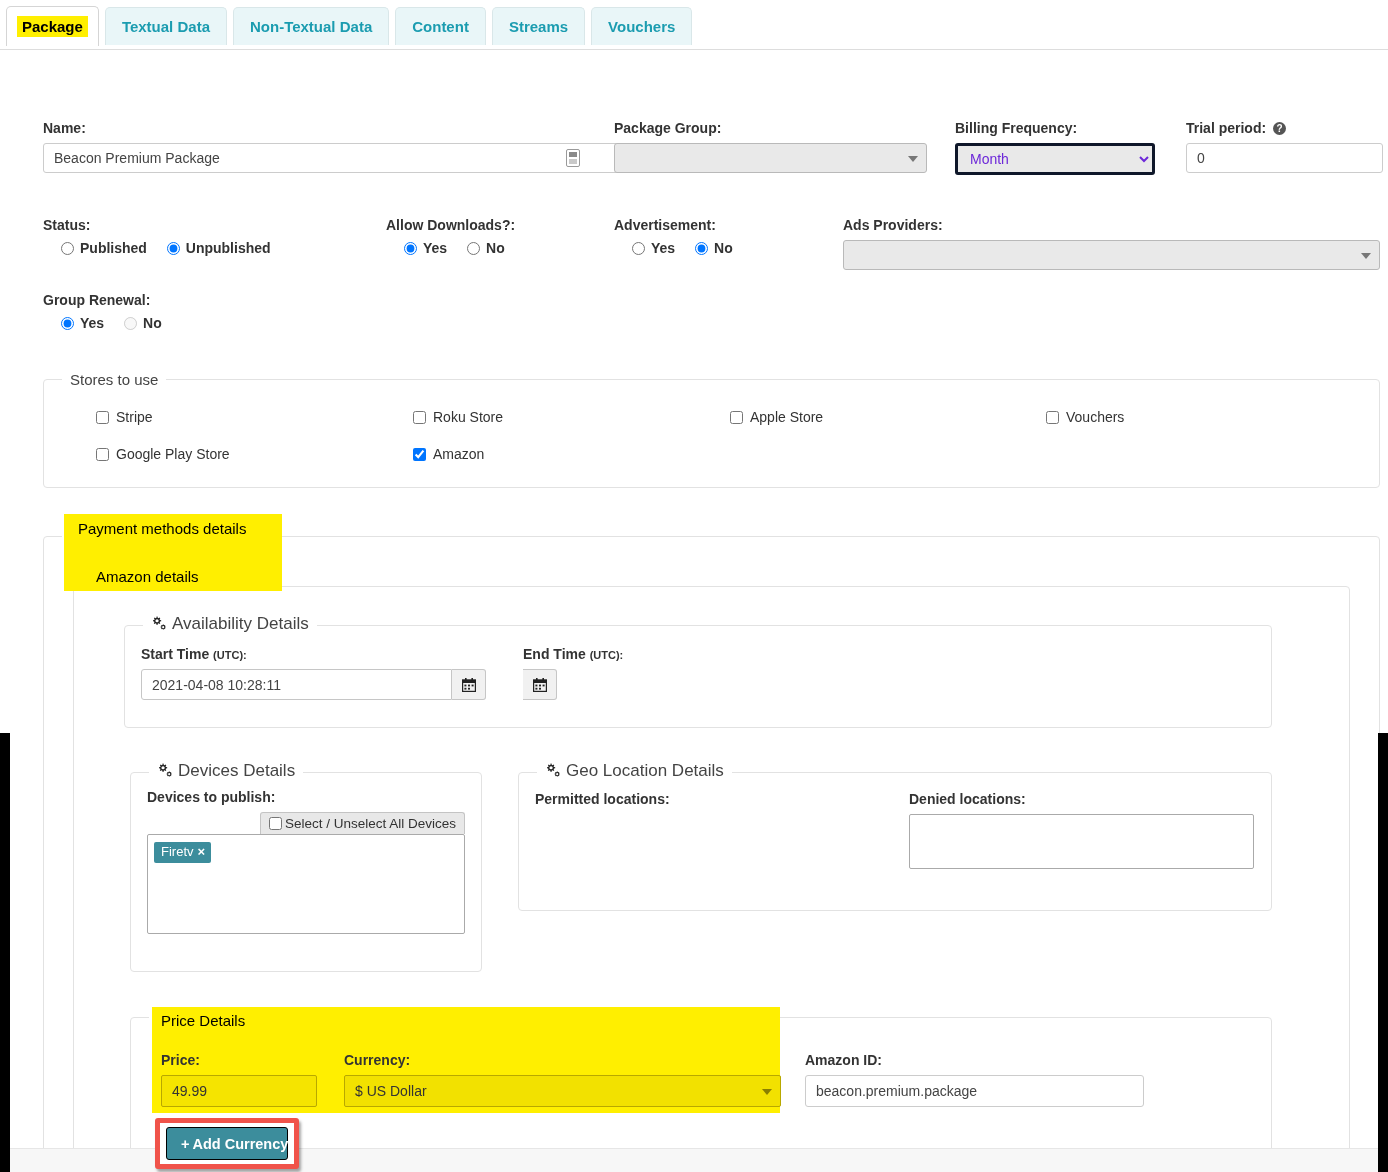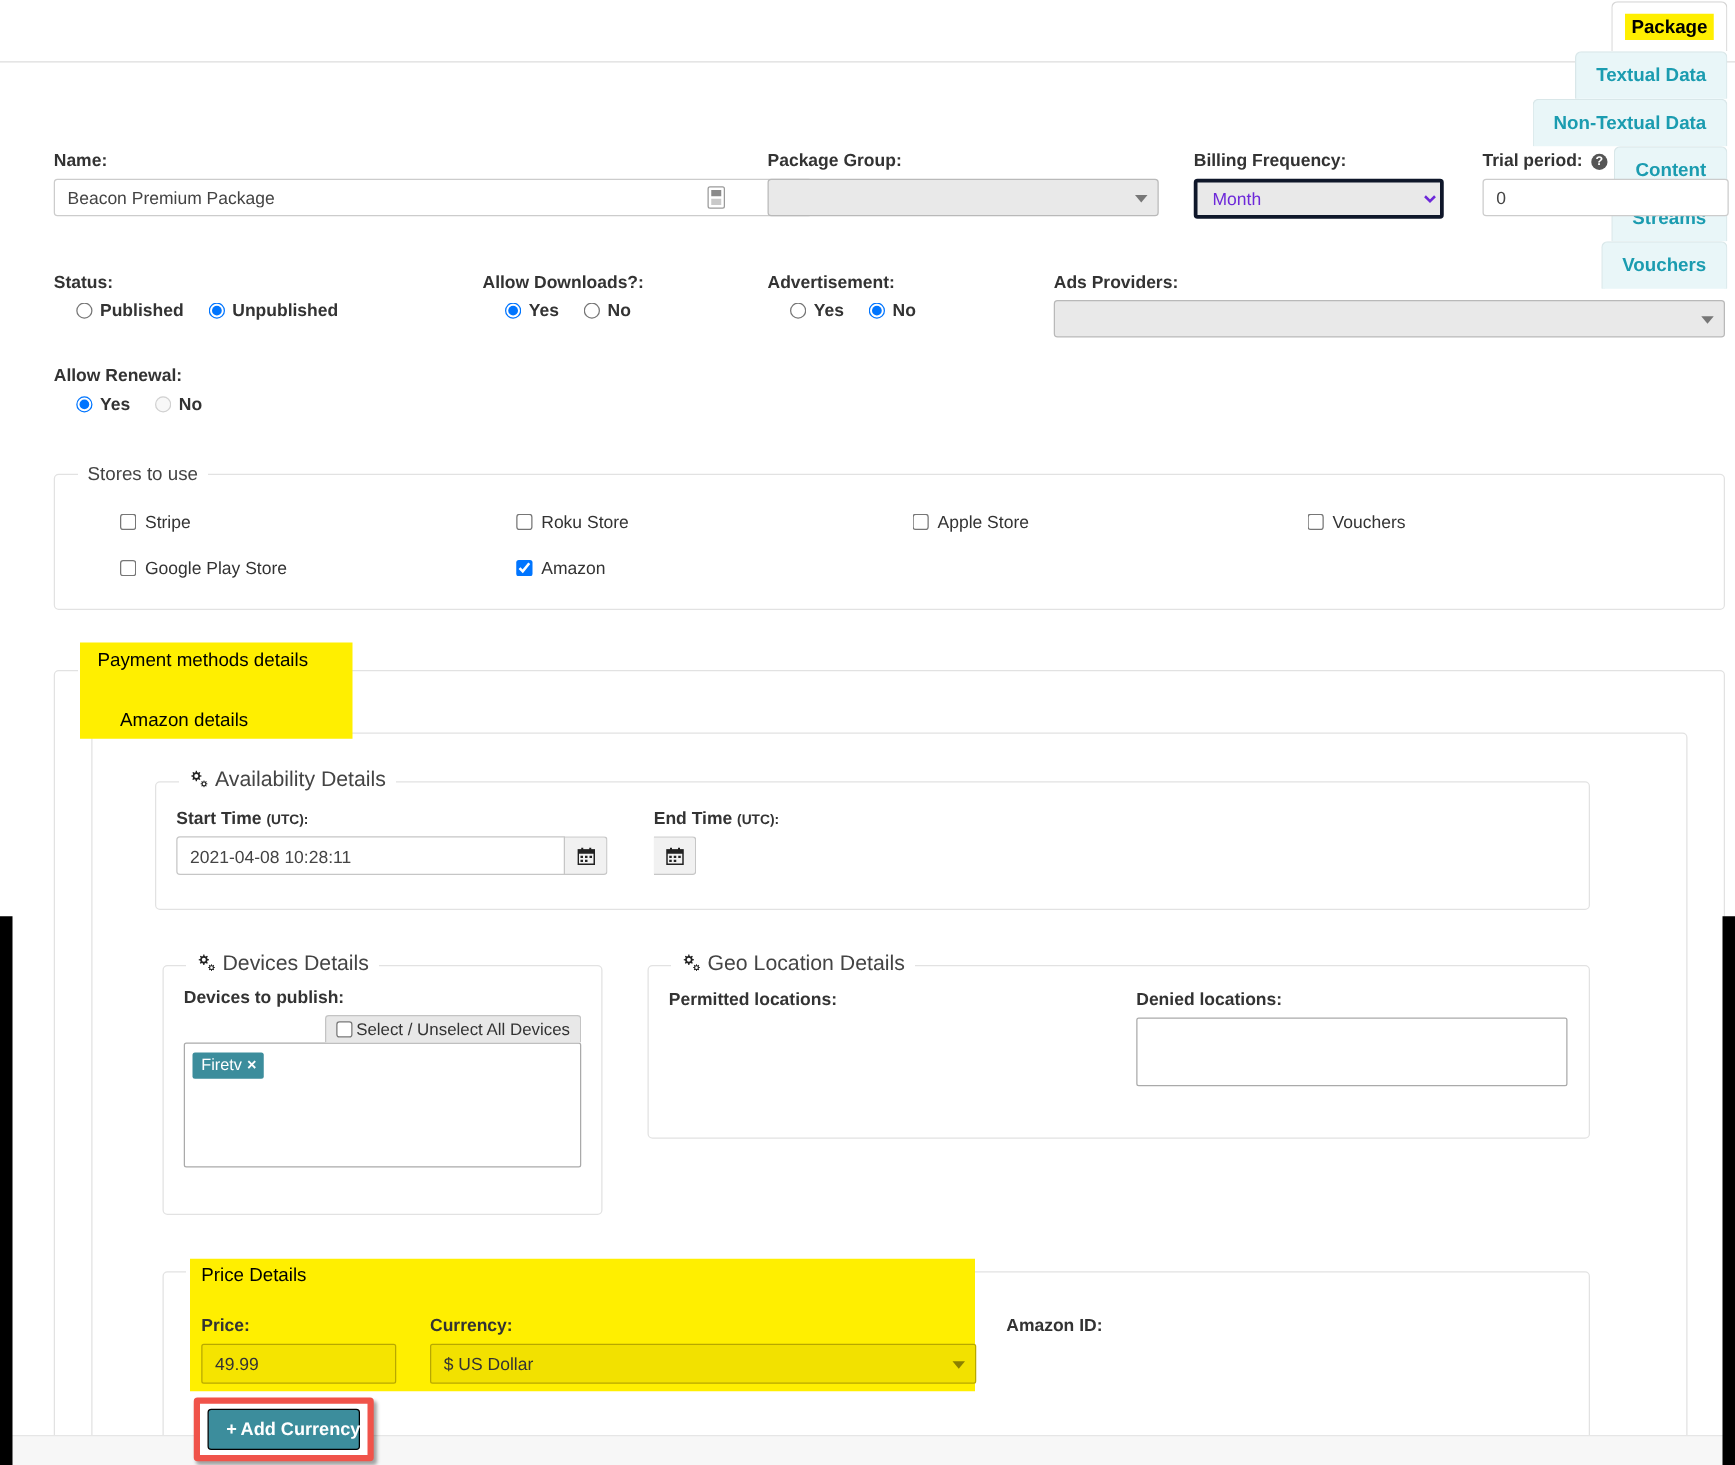--- a/index.html
+++ b/index.html
@@ -32,23 +32,22 @@
   .edge-bar.right { right: 0; }
 
   
   .tab-strip {
     position: relative;
     height: 50px;
     padding-left: 6px;
     box-sizing: border-box;
     border-bottom: 1px solid #dddddd;
     display: flex;
-    align-items: flex-end;
-    background: #ffffff;
-    flex-direction: column;
+    align-items: center;
+    background: #ffffff;
   }
   .tab {
     position: relative;
     margin-right: 6px;
     padding: 9px 16px 9px 16px;
     border: 1px solid #d9e7e9;
     border-bottom: none;
     border-radius: 5px 5px 0 0;
     background: #e9f6f8;
     color: #1b9cb0;
@@ -469,21 +468,21 @@
 
   <div class="row" style="left:843px; top:167px;">
     <label class="lbl">Ads Providers:</label>
     <div class="fakeselect" style="width:537px;">
       <span></span>
       <span class="caret"></span>
     </div>
   </div>
 
   <div class="row" style="left:43px; top:242px;">
-    <label class="lbl">Allow Renewal:</label>
+    <label class="lbl">Group Renewal:</label>
     <div style="padding-left:18px;">
       <label class="opt">
         <input type="radio" name="ar" checked="" style="">
         <span>Yes</span>
       </label>
       <label class="opt">
         <input type="radio" name="ar" disabled="" style="">
         <span>No</span>
       </label>
     </div>
@@ -652,20 +651,21 @@
   <div class="price-ctl" style="left:344px; top:1002px;">
     <label class="lbl">Currency:</label>
     <div class="cur-select">
       <span>$ US Dollar</span>
       <span class="caret"></span>
     </div>
   </div>
 
   <div class="price-ctl" style="left:805px; top:1002px;">
     <label class="lbl">Amazon ID:</label>
+    <input type="text" class="txt" style="width: 339px; height: 32px;" value="beacon.premium.package">
   </div>
 
   <div class="redbox" style="left:155px; top:1068px; width:144px; height:51px;"></div>
   <button class="btn-teal" style="left:166px; top:1077px; width:122px; height:33px;">
     <span class="plus">+</span><span>Add Currency</span>
   </button>
 
 </div>
 
 <div class="bottom-strip"></div>

